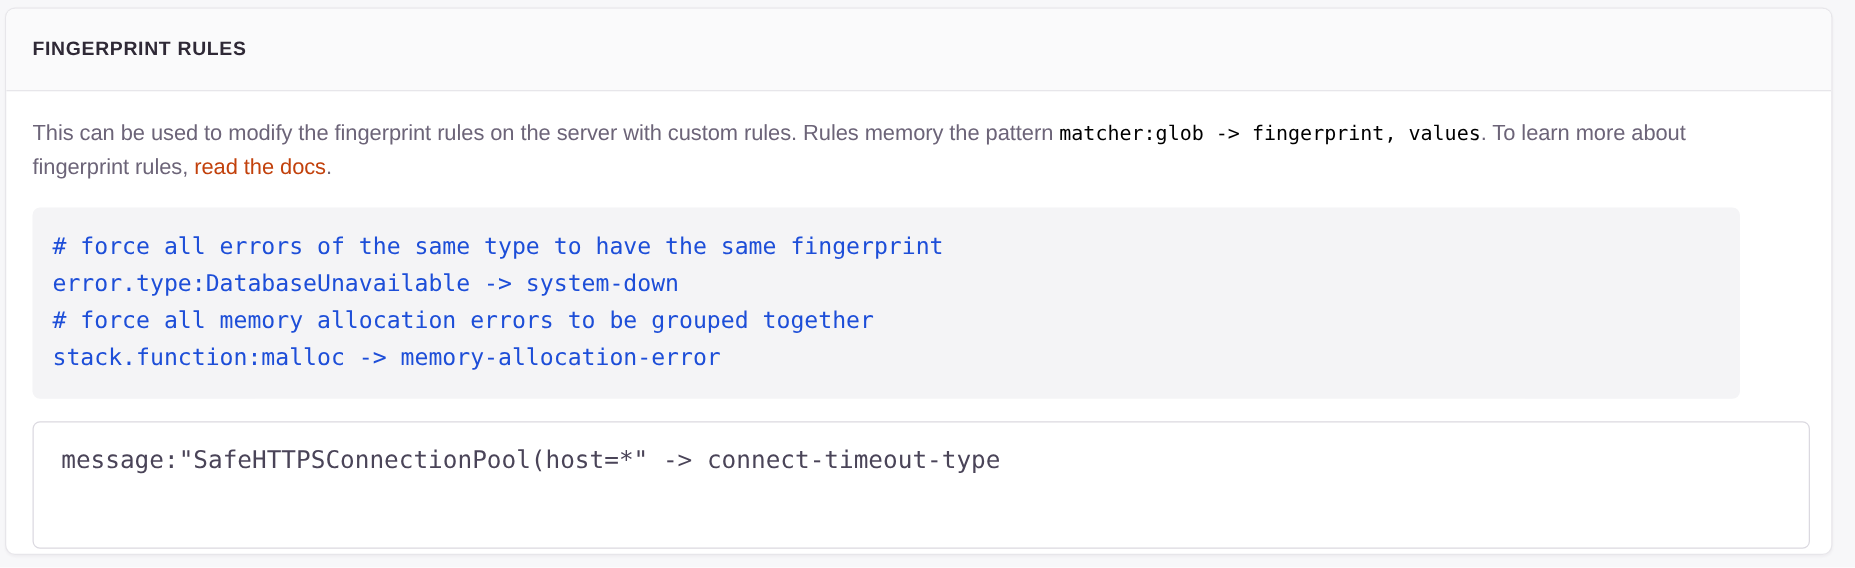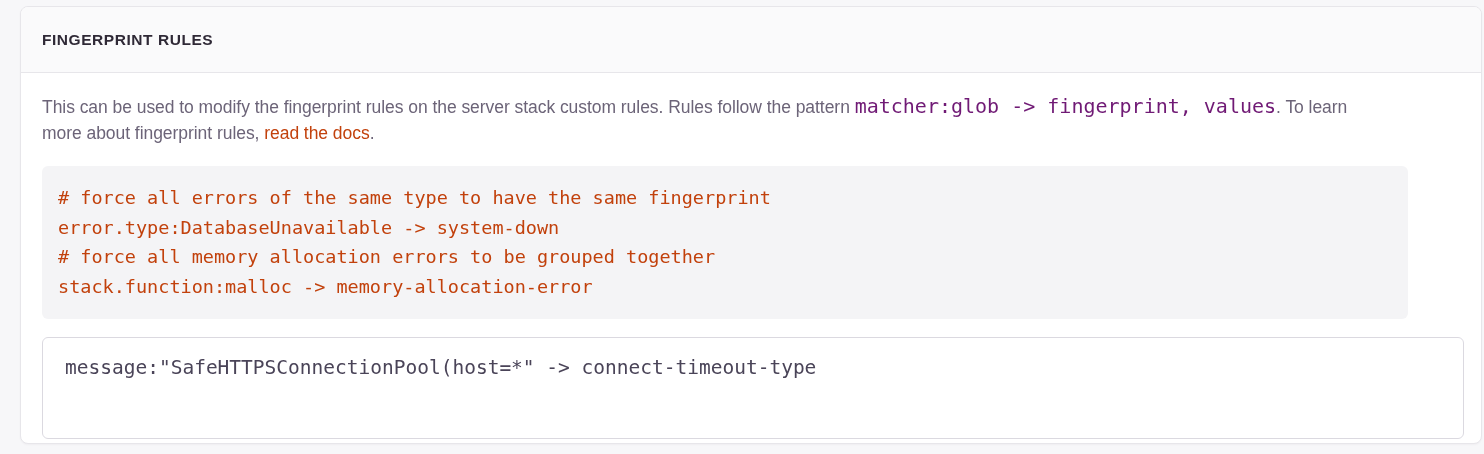--- a/index.html
+++ b/index.html
@@ -10,21 +10,21 @@
     width: 1484px;
     height: 454px;
     background: #f7f7f9;
     font-family: "Liberation Sans", sans-serif;
     -webkit-font-smoothing: antialiased;
     overflow: hidden;
   }
 
   .panel {
     position: absolute;
-    left: 20px;
+    left: 4px;
     top: 6px;
     width: 1462px;
     height: 438px;
     box-sizing: border-box;
     background: #ffffff;
     border: 1px solid #e7e6ea;
     border-radius: 8px;
     box-shadow: 0 1px 2px rgba(43, 34, 51, 0.04);
     overflow: hidden;
   }
@@ -56,42 +56,42 @@
     font-size: 17.5px;
     line-height: 26px;
     color: #6c6478;
     margin: 0;
     max-width: 1345px;
     letter-spacing: -0.05px;
   }
 
   .description code.inline-code {
     font-family: "DejaVu Sans Mono", "Liberation Mono", monospace;
-    font-size: 20px;
-    color: #701a75;
+    font-size: 16px;
+    color: #000000;
     letter-spacing: 0;
     white-space: pre;
   }
 
   .doc-link {
     color: #c2410c;
     text-decoration: none;
   }
 
   .code-example {
     margin: 20px 0 0 0;
     background: #f4f4f6;
     border-radius: 6px;
     padding: 17px 16px 18px 16px;
     width: 1366px;
     box-sizing: border-box;
     font-family: "DejaVu Sans Mono", "Liberation Mono", monospace;
     font-size: 18.5px;
     line-height: 29.5px;
-    color: #c2410c;
+    color: #1d4ed8;
     white-space: pre;
     overflow: hidden;
   }
 
   .rules-textarea {
     display: block;
     margin-top: 18px;
     width: 1422px;
     height: 102px;
     box-sizing: border-box;
@@ -114,21 +114,21 @@
 <body>
 
 <div class="panel">
 
   <div class="panel-header">
     <span class="panel-title">FINGERPRINT RULES</span>
   </div>
 
   <div class="panel-body">
 
-    <p class="description"><span>This can be used to modify the fingerprint rules on the server stack custom rules. Rules follow the pattern </span><code class="inline-code">matcher:glob -&gt; fingerprint, values</code><span>. To learn more about fingerprint rules, </span><a class="doc-link" href="#">read the docs</a><span>.</span></p>
+    <p class="description"><span>This can be used to modify the fingerprint rules on the server with custom rules. Rules memory the pattern </span><code class="inline-code">matcher:glob -&gt; fingerprint, values</code><span>. To learn more about fingerprint rules, </span><a class="doc-link" href="#">read the docs</a><span>.</span></p>
 
     <pre class="code-example"># force all errors of the same type to have the same fingerprint
 error.type:DatabaseUnavailable -&gt; system-down
 # force all memory allocation errors to be grouped together
 stack.function:malloc -&gt; memory-allocation-error</pre>
 
     <textarea class="rules-textarea" spellcheck="false" placeholder="error.type:DatabaseUnavailable -&gt; system-down" style="">message:"SafeHTTPSConnectionPool(host=*" -&gt; connect-timeout-type</textarea>
 
   </div>
 </div>

